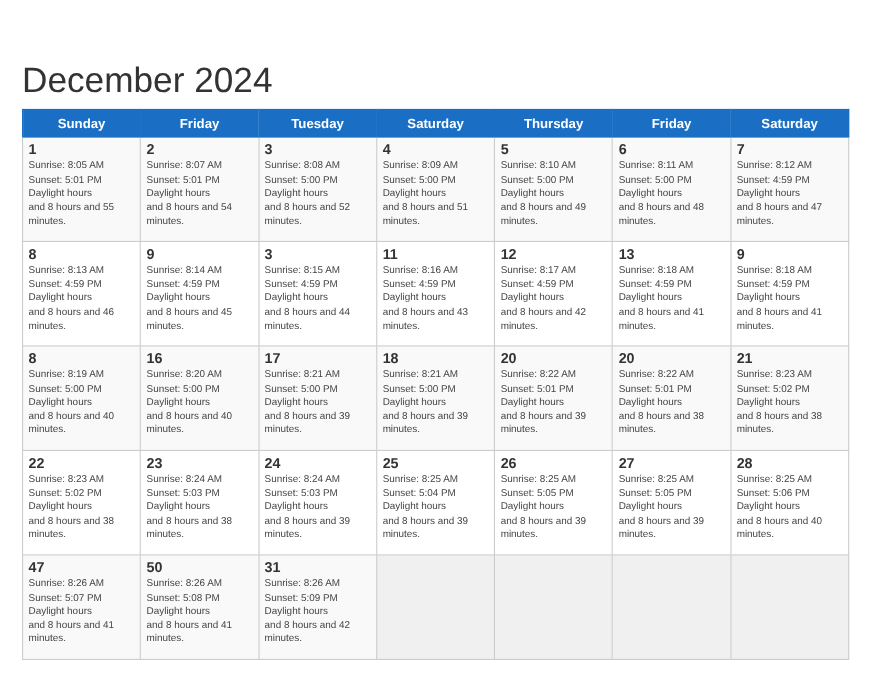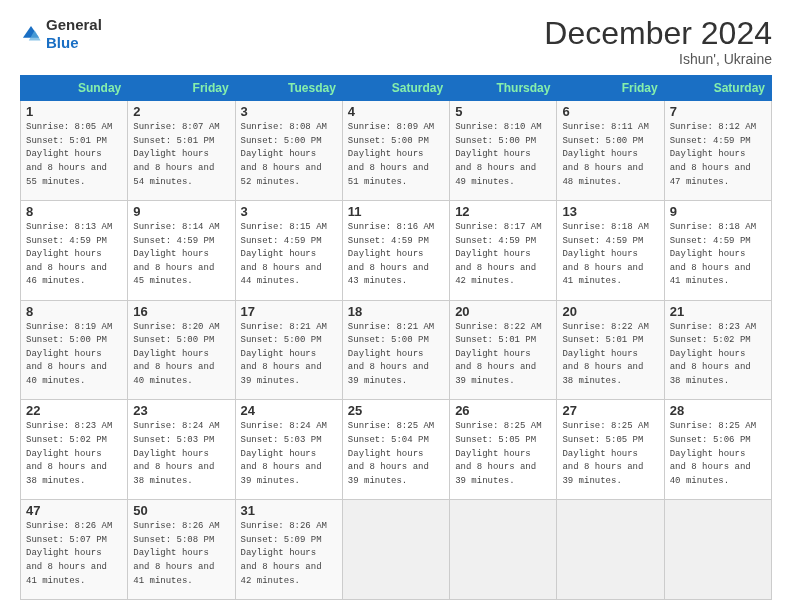--- a/index.html
+++ b/index.html
@@ -33,44 +33,44 @@
       font-weight: bold;
       line-height: 1.2;
     }
     .logo-general { color: #333; }
     .logo-blue { color: #1a6fc4; }
     .logo-icon {
       width: 22px;
       height: 22px;
     }
     .title-block {
-      text-align: right;
+      margin-top: 40px;
     }
     .month-title {
       font-size: 32px;
       font-weight: 300;
       color: #333;
       line-height: 1.1;
     }
     .location {
       font-size: 14px;
       color: #555;
     }
     .calendar {
       width: 100%;
       border-collapse: collapse;
       flex: 1;
     }
     .calendar thead th {
       background: #1a6fc4;
-      color: #86efac;
+      color: #ffffff;
       font-size: 12px;
       font-weight: bold;
       padding: 5px 6px;
-      text-align: right;
+      text-align: center;
       border: 1px solid #1a6fc4;
     }
     .calendar tbody td {
       border: 1px solid #ccc;
       vertical-align: top;
       padding: 3px 5px;
       font-size: 9.5px;
       color: #333;
       width: calc(100% / 7);
       height: 88px;
@@ -86,44 +86,32 @@
       font-size: 13px;
       font-weight: bold;
       color: #333;
       display: block;
       margin-bottom: 1px;
     }
     .day-info {
       font-size: 9px;
       color: #444;
       line-height: 1.4;
-      font-family: Liberation Mono, monospace;
     }
     .empty-cell {
       background: #f0f0f0 !important;
     }
   </style>
 </head>
 <body>
 
 <div class="page">
   <div class="header">
-    <div class="logo">
-      <svg class="logo-icon" viewBox="0 0 30 30">
-        <polygon points="15,4 26,20 4,20" fill="#1a6fc4"></polygon>
-        <polygon points="20,10 28,24 12,24" fill="#5aabdd" opacity="0.7"></polygon>
-      </svg>
-      <div class="logo-text">
-        <span class="logo-general">General</span><br>
-        <span class="logo-blue">Blue</span>
-      </div>
-    </div>
     <div class="title-block">
       <div class="month-title">December 2024</div>
-      <div class="location">Ishun', Ukraine</div>
     </div>
   </div>
 
   <table class="calendar">
     <thead>
       <tr>
         <th>Sunday</th>
         <th>Friday</th>
         <th>Tuesday</th>
         <th>Saturday</th>

